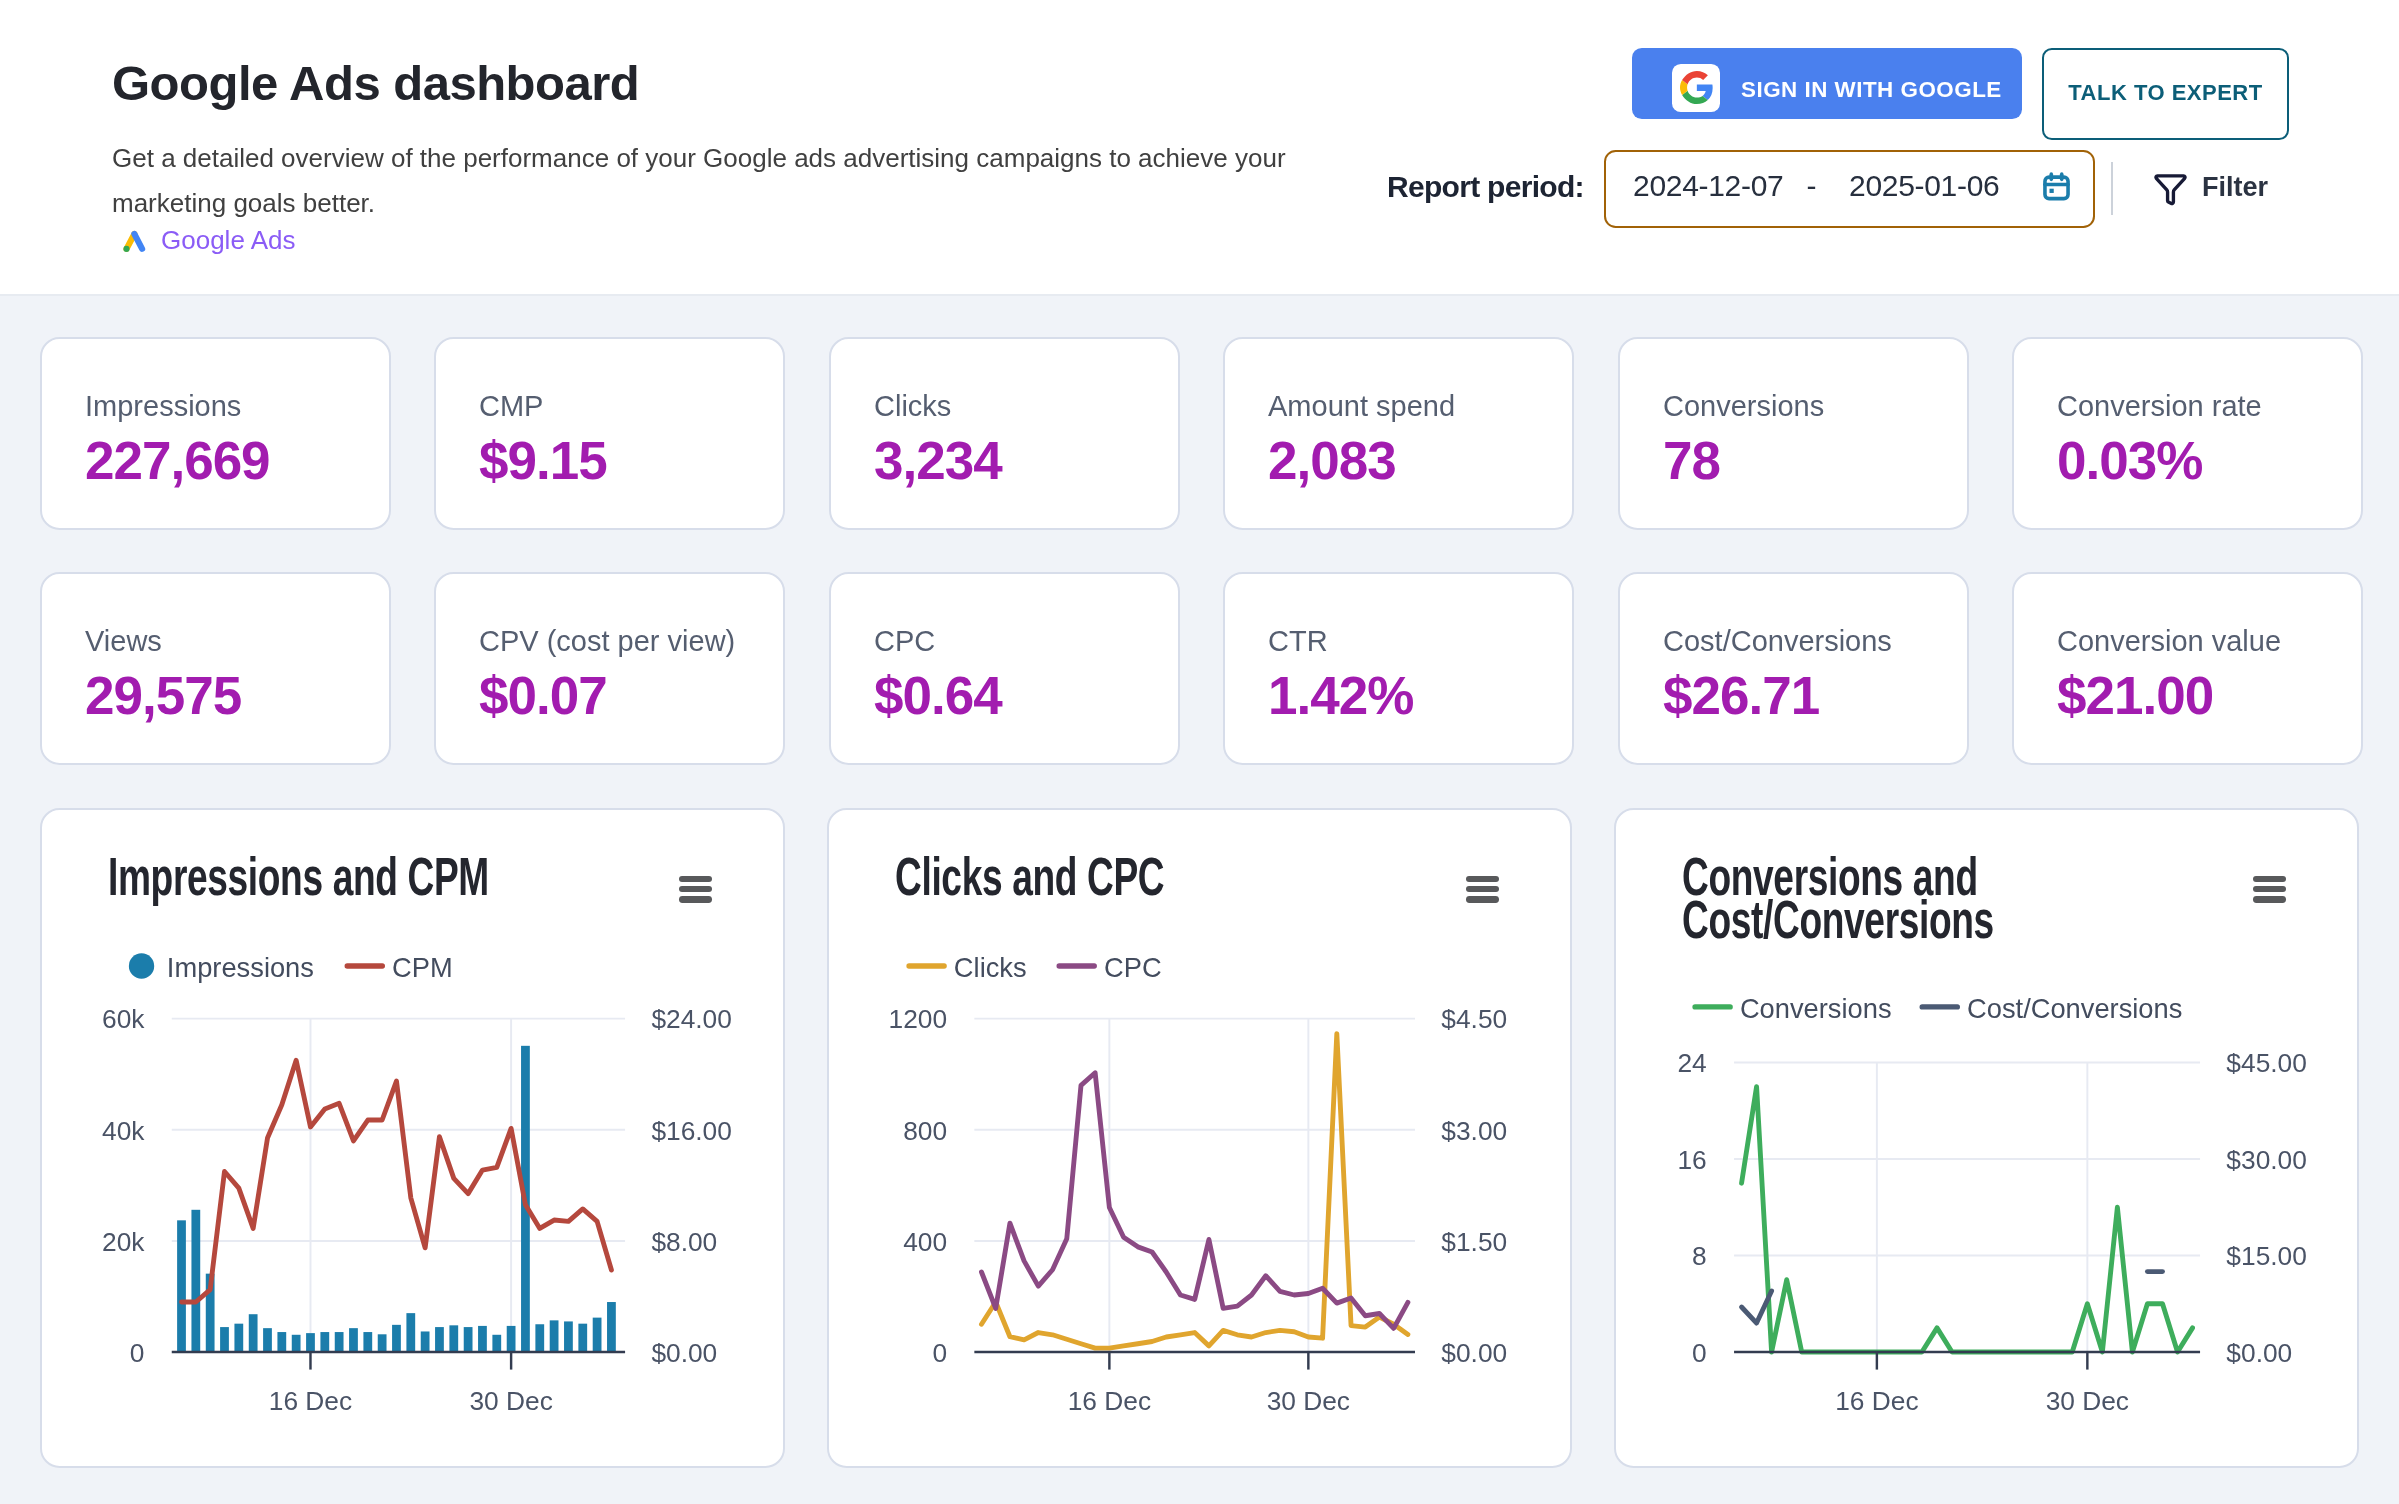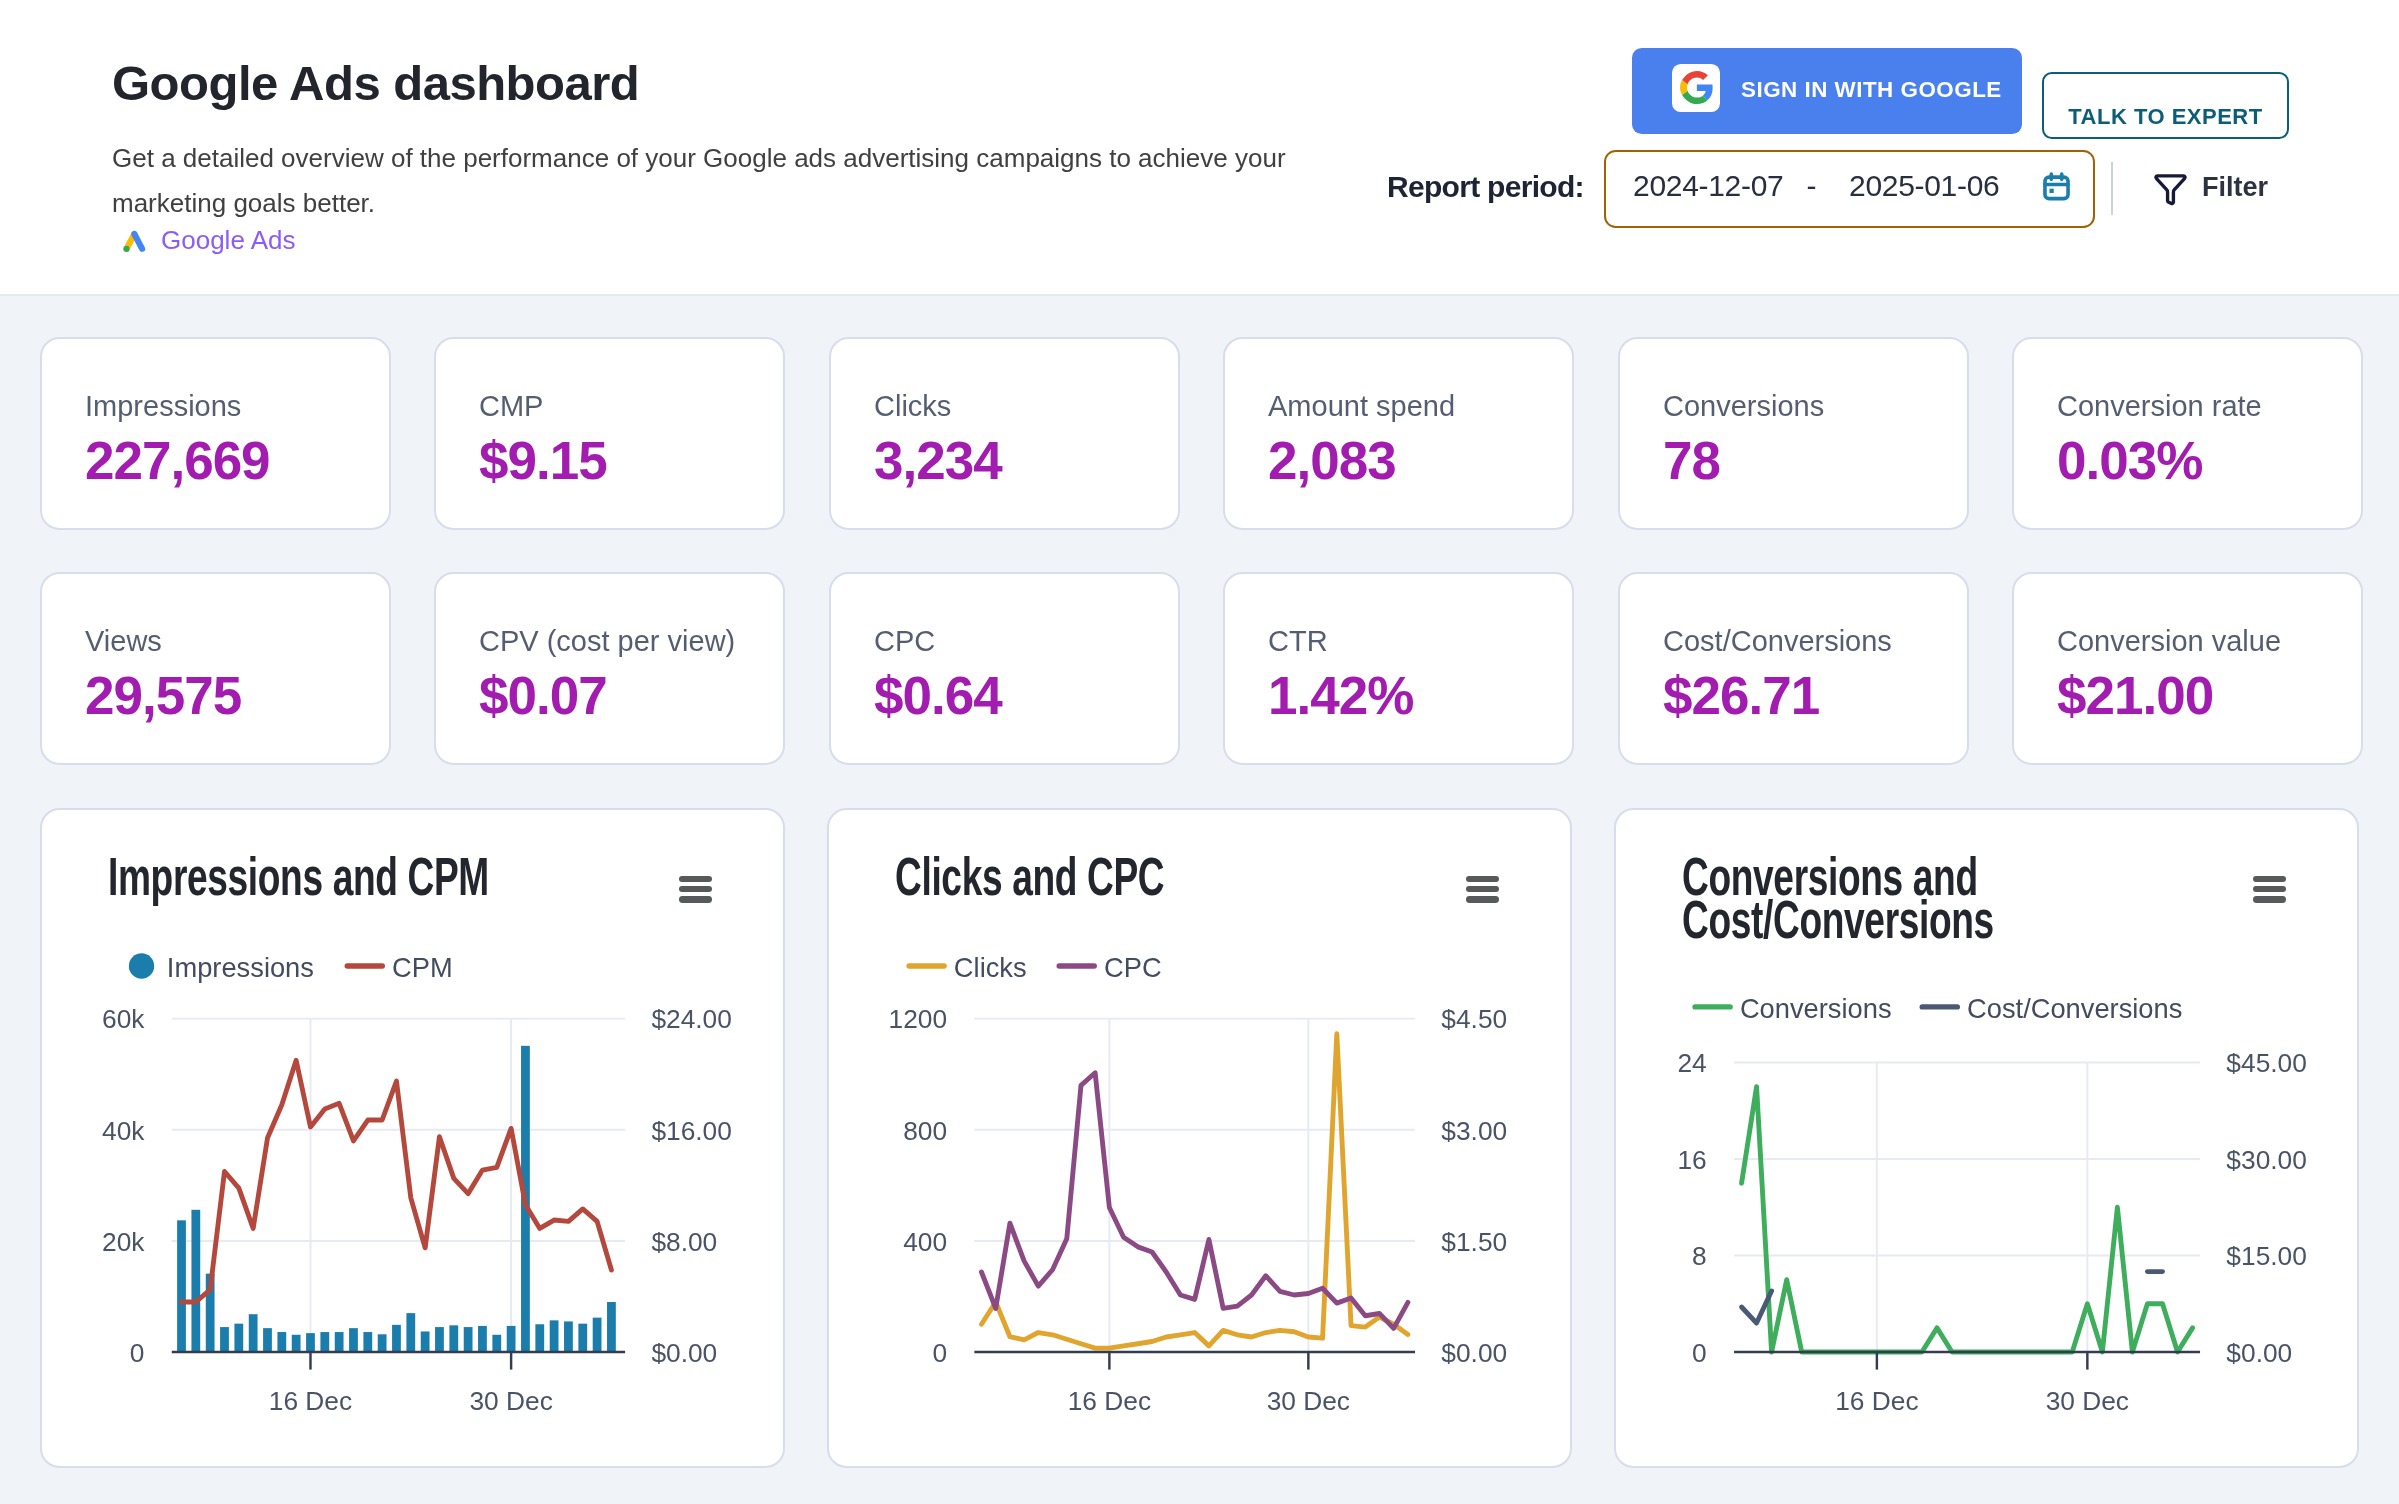--- a/index.html
+++ b/index.html
@@ -1,24 +1,24 @@
 <!DOCTYPE html>
 <html><head><meta charset="utf-8"><title>Google Ads dashboard</title>
 <style>
 * { margin:0; padding:0; box-sizing:border-box; }
 html,body { width:2399px; height:1505px; }
 body { position:relative; font-family:"Liberation Sans",sans-serif; background:#f0f3f8; overflow:hidden; }
 .header { position:absolute; left:0; top:0; width:2399px; height:296px; background:#fff; border-bottom:2px solid #e7ebf1; }
 .h1 { position:absolute; left:112px; top:55px; font-size:49px; font-weight:bold; color:#23252c; letter-spacing:-0.5px; }
 .desc { position:absolute; left:112px; top:136px; width:1239px; font-size:26px; line-height:45px; color:#404040; }
 .gads-txt { position:absolute; left:161px; top:225px; font-size:26px; color:#8b5cf6; }
-.btn-blue { position:absolute; left:1632px; top:48px; width:390px; height:86px; background:#4a80ee; border-radius:9.8px; }
+.btn-blue { position:absolute; left:1632px; top:48px; width:390px; height:71px; background:#4a80ee; border-radius:9.8px; }
 .gtile { position:absolute; left:40px; top:15.6px; width:48px; height:48px; background:#fff; border-radius:8.8px; display:flex; align-items:center; justify-content:center; }
 .btn-blue span { position:absolute; left:109px; top:29px; font-size:22.4px; font-weight:bold; color:#fff; letter-spacing:0.5px; white-space:nowrap; }
-.btn-talk { position:absolute; left:2042px; top:48px; width:247px; height:67px; border:2px solid #0c5e78; border-radius:9.8px;margin-top:24px; }
+.btn-talk { position:absolute; left:2042px; top:48px; width:247px; height:92px; border:2px solid #0c5e78; border-radius:9.8px; }
 .btn-talk span { position:absolute; left:0; top:30px; width:100%; text-align:center; font-size:22px; font-weight:bold; color:#0c5e78; letter-spacing:0.5px; }
 .rp-label { position:absolute; left:1387px; top:170px; font-size:30px; font-weight:bold; color:#1d2433; letter-spacing:-0.7px; }
 .rp-box { position:absolute; left:1604px; top:150px; width:491px; height:78px; border:2px solid #a16207; border-radius:11.7px; background:#fff; }
 .rp-d1 { position:absolute; left:27px; top:16.6px; font-size:30px; color:#272f3e; letter-spacing:-0.3px; }
 .rp-dash { position:absolute; left:191px; top:16.6px; width:29px; text-align:center; font-size:30px; color:#272f3e; }
 .rp-d2 { position:absolute; left:243px; top:16.6px; font-size:30px; color:#272f3e; letter-spacing:-0.3px; }
 .divider { position:absolute; left:2111px; top:162px; width:2px; height:53px; background:#ccd2da; }
 .filter-txt { position:absolute; left:2202px; top:172px; font-size:27px; font-weight:bold; color:#2b3342; }
 .kpi { position:absolute; width:351px; height:193px; background:#fff; border:2px solid #d7ddea; border-radius:19.5px; padding:49px 0 0 43px; }
 .kl { font-size:29px; color:#555e70; line-height:37px; }

